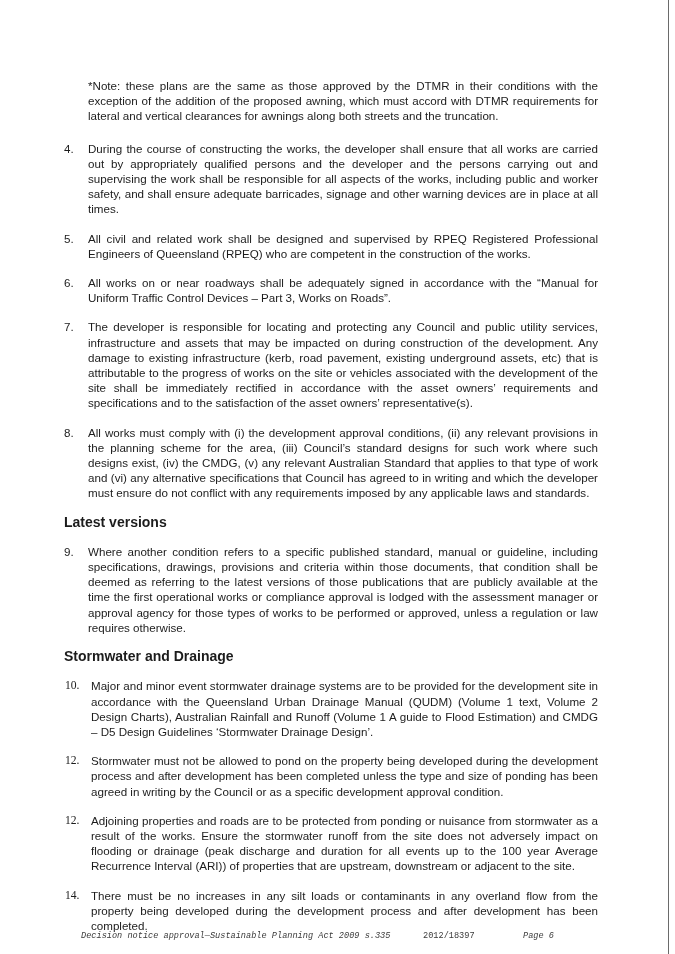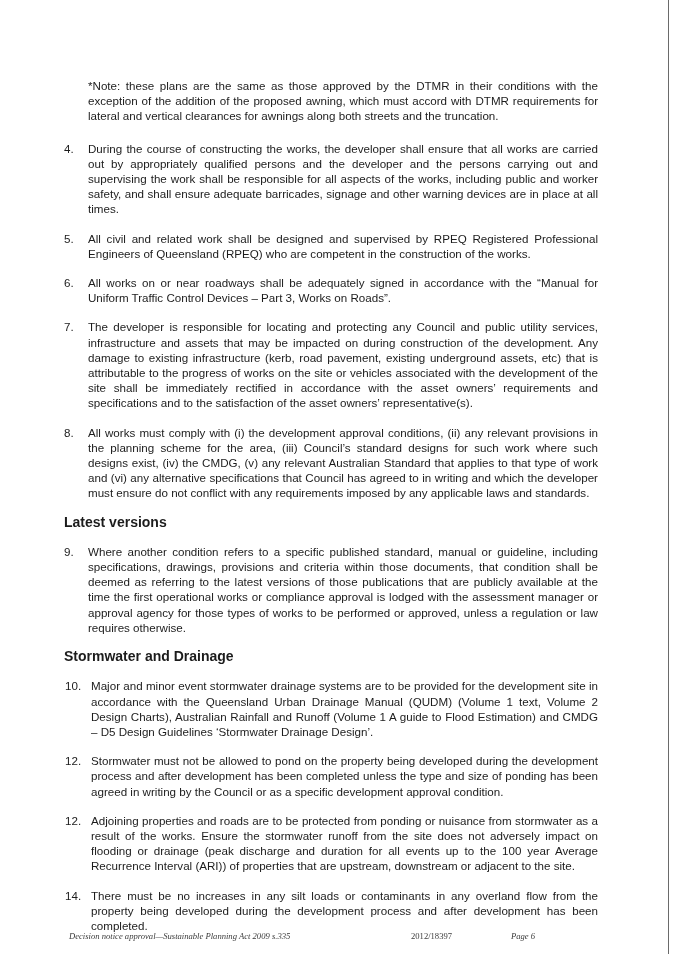--- a/index.html
+++ b/index.html
@@ -46,32 +46,33 @@
       width: 24px;
     }
     .item .txt {
       flex: 1 1 auto;
       text-align: justify;
     }
     .item.two-digit .num {
       flex: 0 0 26px;
       width: 26px;
       margin-left: 1px;
+      font-family: Liberation Serif, serif;
     }
     .heading {
       font-weight: bold;
       margin: 2px 0 14px 0;
       font-size: 14px;
     }
     .footer {
       position: absolute;
-      left: 69px;
+      left: 81px;
       top: 931px;
       width: 540px;
-      font-family: Liberation Serif, serif;
+      font-family: Liberation Mono, monospace;
       font-size: 8.6px;
       color: #3a3a3a;
       white-space: nowrap;
     }
     .footer .title { font-style: italic; }
     .footer .ref { position: absolute; left: 342px; top: 0; }
     .footer .pg { position: absolute; left: 442px; top: 0; font-style: italic; text-align: right; }
   </style>
 </head>
 <body>

